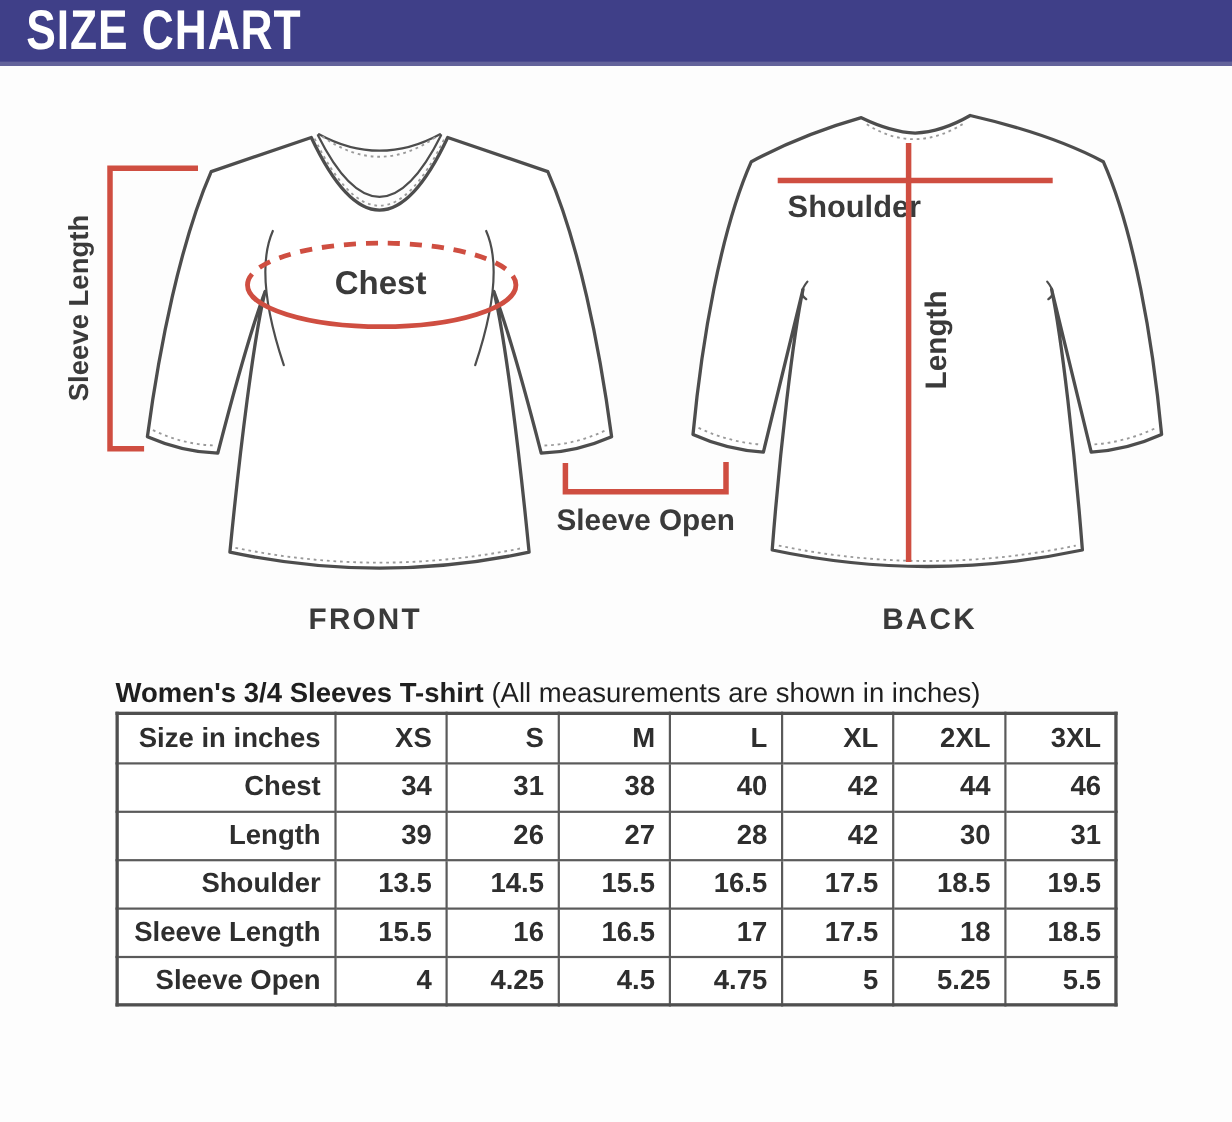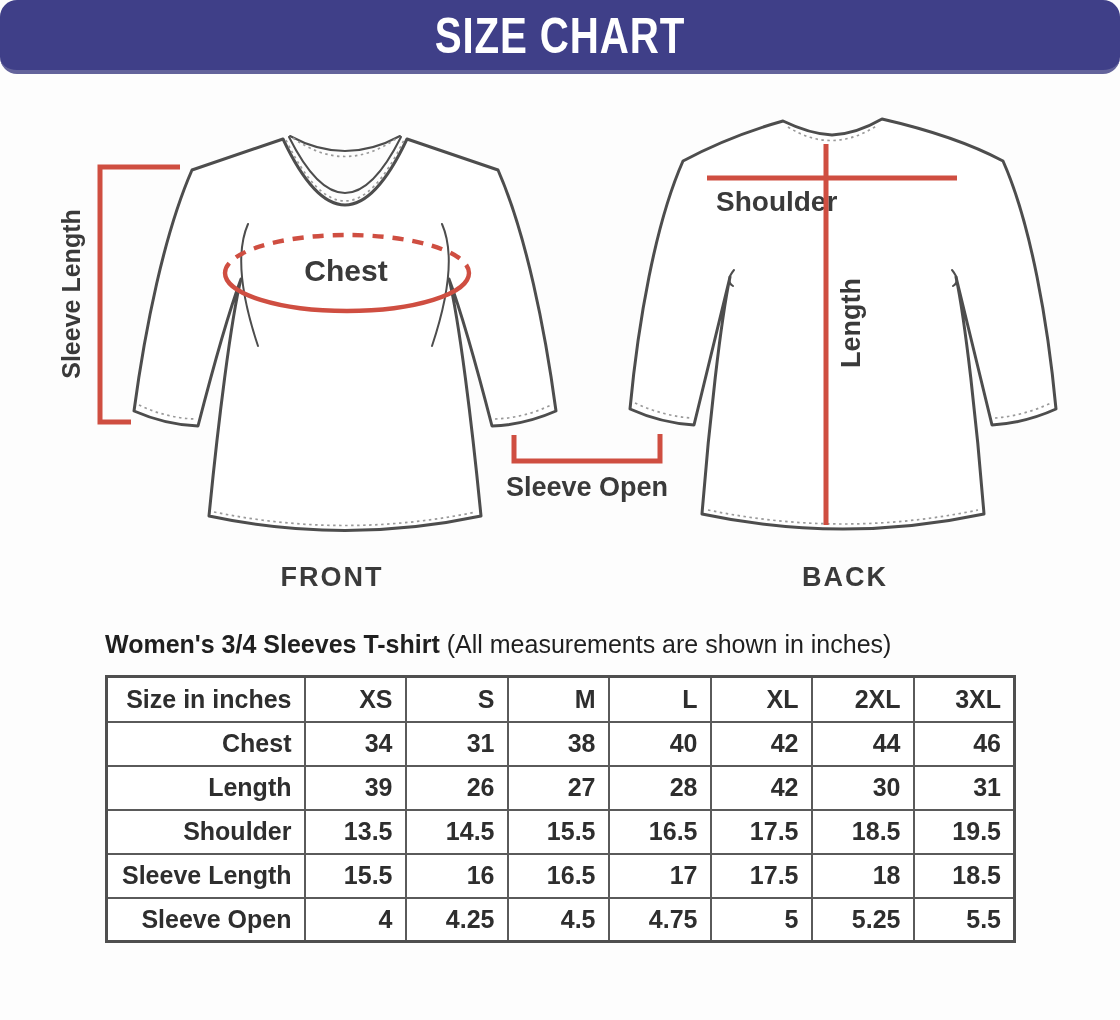--- a/index.html
+++ b/index.html
@@ -12,24 +12,24 @@
     --table-border:#5a5a5a;
     --table-text:#2e2e2e;
   }
   *{margin:0;padding:0;box-sizing:border-box;}
   html,body{background:#ffffff;}
   body{font-family:"Liberation Sans", sans-serif;}
   .page{position:relative;width:1120px;height:1020px;background:#fdfdfd;overflow:hidden;}
 
   
   .banner{
-    width:100%;height:74px;
+    width:100%;height:60px;
     background:var(--banner-bg);
     border-bottom:4px solid var(--banner-edge);
-    display:flex;align-items:center;justify-content:center;border-radius:17px;
+    display:flex;align-items:center;
   }
   .banner h1{
     color:#ffffff;
     font-size:48px;
     font-weight:800;
     letter-spacing:1px;
     transform:scaleX(0.84) scaleY(1.06);
     transform-origin:center;
     white-space:nowrap;
   }
@@ -40,21 +40,21 @@
   .shirt{fill:#ffffff;stroke:var(--outline);stroke-width:3;stroke-linejoin:round;stroke-linecap:round;}
   .thin{fill:none;stroke:var(--outline);stroke-width:2;stroke-linecap:round;}
   .stitch{fill:none;stroke:var(--stitch);stroke-width:1.7;stroke-dasharray:2.5 3.5;}
   .red{fill:none;stroke:var(--line-red);stroke-width:5;}
   .red-thin{fill:none;stroke:var(--line-red);stroke-width:4.4;}
   .red-dash{fill:none;stroke:var(--line-red);stroke-width:4.4;stroke-dasharray:11 9;}
   .lbl{fill:var(--label);font-family:"Liberation Sans",sans-serif;font-weight:700;}
 
   
   .table-area{padding:16px 0 0 105px;}
-  .table-title{font-size:25px;color:#1f1f1f;margin-bottom:16px;font-weight:400;}
+  .table-title{font-size:25px;color:#1f1f1f;margin-bottom:2px;font-weight:400;}
   .table-title b{font-weight:700;}
   table.size-table{
     width:908px;
     border-collapse:collapse;
     table-layout:fixed;
     background:#ffffff;
     border:3px solid #4f4f4f;
   }
   table.size-table th, table.size-table td{
     border:2.5px solid var(--table-border);

